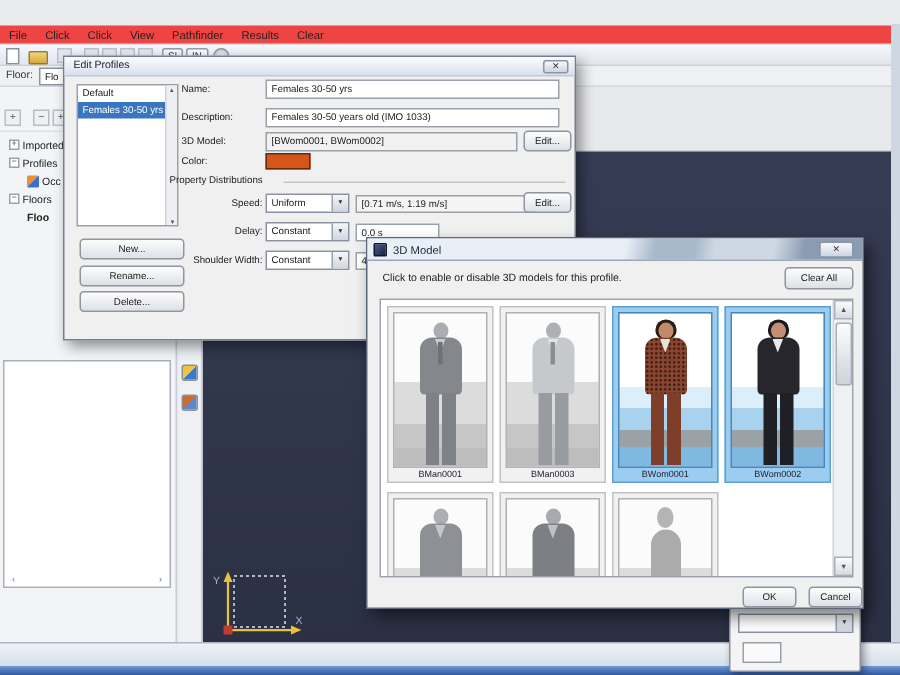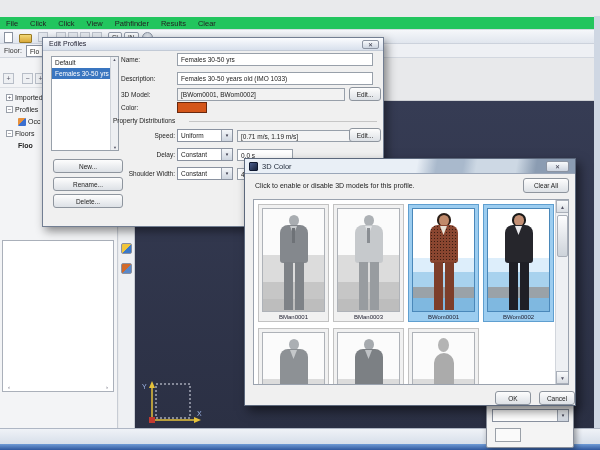--- a/index.html
+++ b/index.html
@@ -10,21 +10,21 @@
 
   
   .titlebar{left:0;top:0;width:600px;height:16px;background:linear-gradient(#eaf0f8,#c2cfe2);
             border-bottom:1px solid #9aa8c0;display:flex;align-items:center;z-index:1}
   .app-icon{width:10px;height:10px;margin:0 4px;background:linear-gradient(135deg,#7b90bd,#2f4c7c);
             border:1px solid #24365a;border-radius:2px}
   .title-text{font-size:8px;color:#222c3c}
   .win-controls{position:absolute;right:16px;top:1px;display:flex}
   .win-btn{width:21px;height:12px;border:1px solid #8896ad;background:linear-gradient(#f6f9fc,#ccd7e6);
            border-radius:2px;margin-left:2px;font-size:7px;line-height:10px;text-align:center;color:#2e3c52}
-  .menubar{left:0;top:17px;width:600px;height:13px;background:#22c55e;border-bottom:1px solid #d6dbe3;
+  .menubar{left:0;top:17px;width:600px;height:13px;background:#ef4444;border-bottom:1px solid #d6dbe3;
            display:flex;align-items:center;font-size:7.5px;z-index:1}
   .menu-item{padding:0 6px;color:#222}
   .toolbar{left:0;top:30px;width:600px;height:14px;background:linear-gradient(#f5f7fa,#e1e6ee);
            border-bottom:1px solid #ccd2dc;z-index:1}
   .tool-ic{position:absolute;top:2px}
   .ic-page{width:9px;height:11px;background:#fff;border:1px solid #8a92a0}
   .ic-folder{width:13px;height:9px;margin-top:2px;background:linear-gradient(#f2d775,#d9a93a);border:1px solid #9a7a22;border-radius:1px}
   .ic-dim{width:10px;height:10px;background:#e4e8ee;border:1px solid #bcc2cc}
   .ic-txtbtn{height:12px;padding:0 3px;border:1px solid #949cab;border-radius:2px;font-size:6.5px;
              line-height:10px;background:linear-gradient(#fbfcfe,#d8dfe9);color:#333}
@@ -284,21 +284,21 @@
     <div class="combo dist-combo" style="left:134px;top:129px">
       <span class="cval">Constant</span>
       <span class="carr">▾</span>
     </div>
     <div class="field abs" style="left:194px;top:130px;width:56px;height:12px">45.5</div>
   </div>
 
   <div class="abs dlg-model">
     <div class="mdl-title">
       <div class="mdl-ico"></div>
-      <span>3D Color</span>
+      <span>3D Model</span>
       <div class="dlg-close abs" style="right:6px;top:2px;width:23px;height:11px;line-height:10px">✕</div>
     </div>
 
     <div class="lbl abs" style="left:10px;top:23px;font-size:7px">Click to enable or disable 3D models for this profile.</div>
     <div class="btn abs" style="left:278px;top:19px;width:46px;height:15px;line-height:14px">Clear All</div>
 
     <div class="scrollarea">
 
       <div class="mcell" style="left:4px;top:4px">
         <div class="mthumb">

